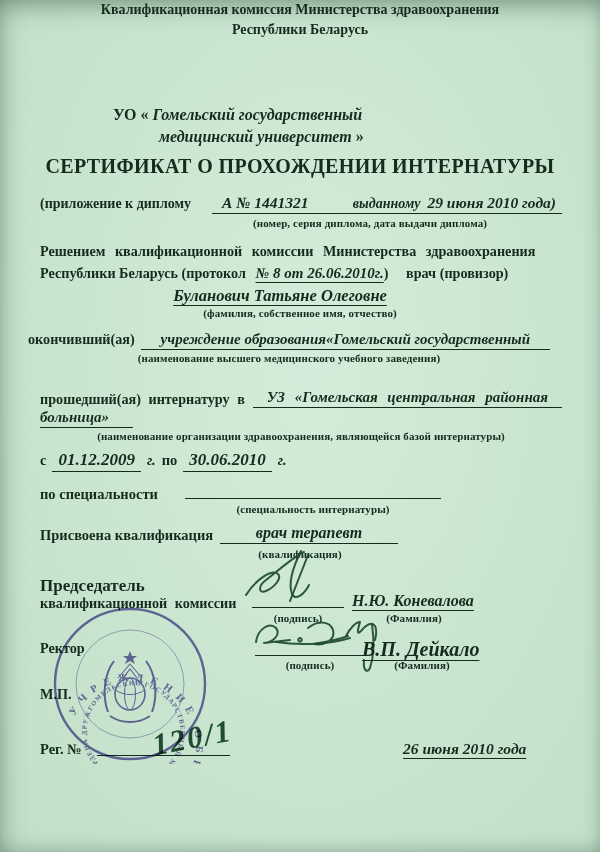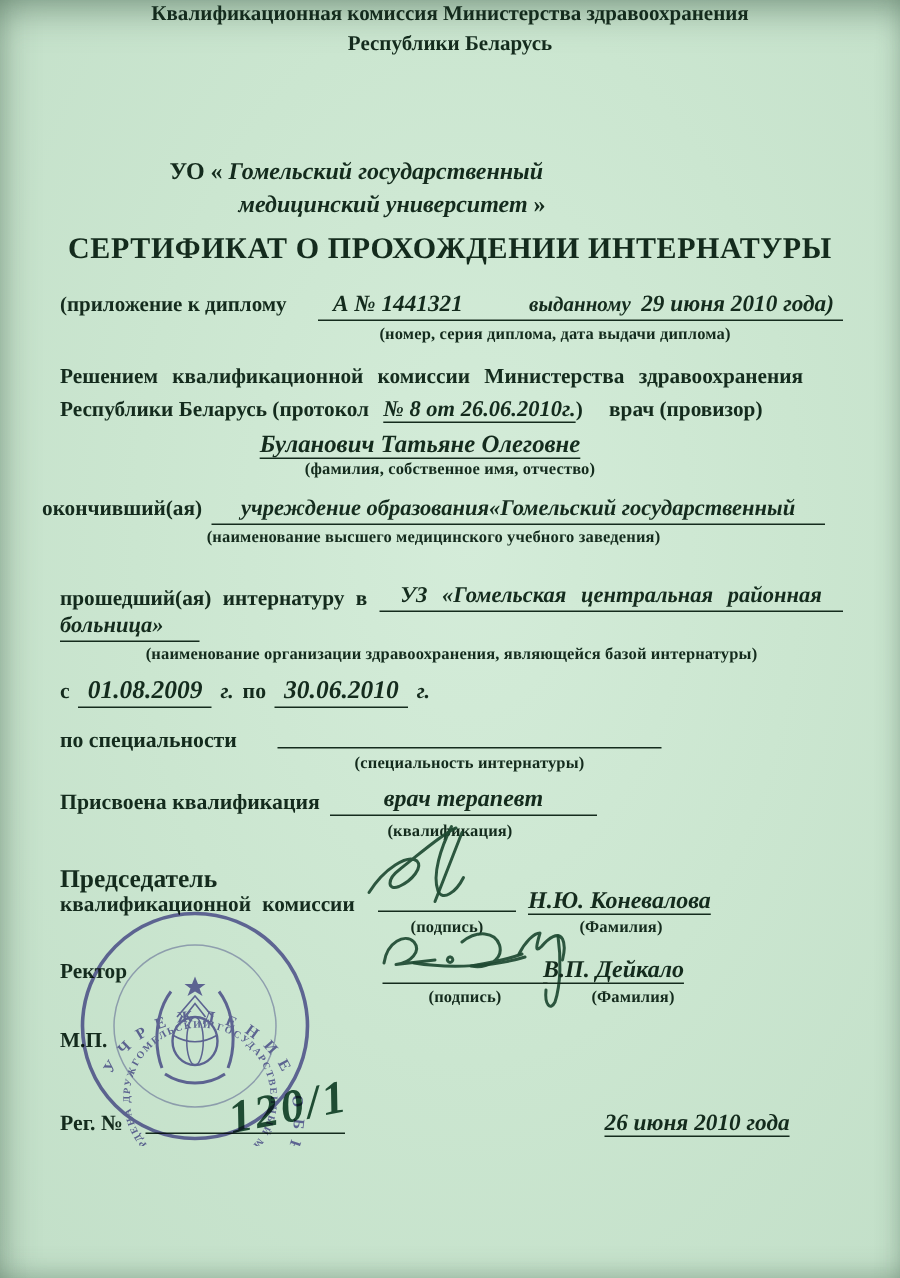--- a/index.html
+++ b/index.html
@@ -88,21 +88,21 @@
       <span class="b i fill center nowrap" style="flex:1; font-size:15px; word-spacing:6px; padding-bottom:1px;">УЗ «Гомельская центральная районная</span>
     </div>
     <div>
       <span class="b i fill nowrap" style="display:inline-block; font-size:15px; padding:0 24px 1px 0;">больница»</span>
     </div>
     <div class="cap" style="margin-top:2px;">(наименование организации здравоохранения, являющейся базой интернатуры)</div>
   </div>
 
   <div class="abs nowrap" style="left:40px; top:450px; display:flex; align-items:baseline; font-size:14.5px; font-weight:bold;">
     <span>с</span>
-    <span class="i fill" style="font-size:17px; margin:0 6px; padding:0 6px 1px;">01.08.2009</span>
+    <span class="i fill" style="font-size:17px; margin:0 6px; padding:0 6px 1px;">01.12.2009</span>
     <span class="i">г.</span>
     <span style="margin:0 6px;">по</span>
     <span class="i fill" style="font-size:17px; margin-right:6px; padding:0 6px 1px;">30.06.2010</span>
     <span class="i">г.</span>
   </div>
 
   <div class="abs b nowrap" style="left:40px; top:486px; font-size:14.5px;">по специальности</div>
   <div class="abs fill center b i" style="left:185px; top:484px; width:256px; height:15px; font-size:15px;"></div>
   <div class="abs cap" style="left:185px; top:503px; width:256px;">(специальность интернатуры)</div>
 
@@ -126,21 +126,21 @@
   <div class="abs fill" style="left:255px; top:641px; width:110px; height:15px;"></div>
   <svg class="abs" style="left:246px; top:612px;" width="140" height="64" viewBox="0 0 140 64">
     <path class="sig" d="M10,30 C12,16 24,10 30,16 C35,22 28,30 18,31 C26,30 36,29 44,28"></path>
     <path class="sig" d="M54,26 a1.8,1.8 0 1,0 0.1,0"></path>
     <path class="sig" d="M62,16 C72,8 84,9 87,18 C90,28 78,34 68,32 C80,30 94,27 102,24"></path>
     <path class="sig" d="M100,24 C104,16 110,10 114,10 C112,17 110,24 115,19 C120,13 126,9 129,14 C131,18 130,24 129,28"></path>
     <path class="sig" d="M126,12 C128,26 128,44 124,56 C121,62 117,58 118,48"></path>
     <path class="sig" d="M30,30 C55,34 85,32 104,26"></path>
   </svg>
   <div class="abs cap" style="left:257px; top:659px; width:106px;">(подпись)</div>
-  <div class="abs b i u nowrap" style="left:362px; top:638px; font-size:16px;">В.П. Дейкало</div>
+  <div class="abs b i u nowrap" style="left:362px; top:638px; font-size:20px;">В.П. Дейкало</div>
   <div class="abs cap" style="left:368px; top:659px; width:108px;">(Фамилия)</div>
 
   <div class="abs b nowrap" style="left:40px; top:686px; font-size:14.2px;">М.П.</div>
 
   <div class="abs b nowrap" style="left:40px; top:741px; font-size:14.5px;">Рег. №</div>
   <div class="abs fill" style="left:97px; top:740px; width:133px; height:16px;"></div>
   <div class="abs hand nowrap" style="left:152px; top:720px; font-size:31px;">120/1</div>
   <div class="abs b i u nowrap" style="left:403px; top:740px; font-size:15.5px;">26 июня 2010 года</div>
 
   <svg class="abs stamp" style="left:50px; top:604px;" width="160" height="160" viewBox="0 0 160 160">

